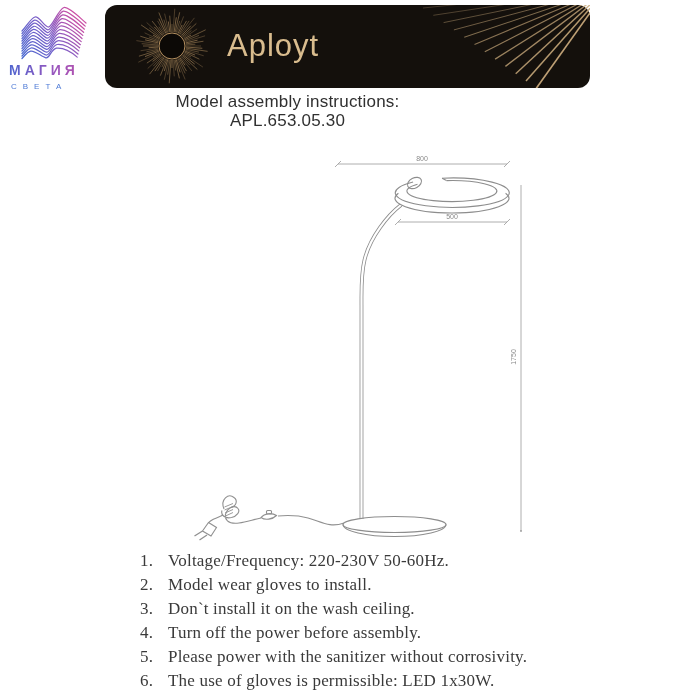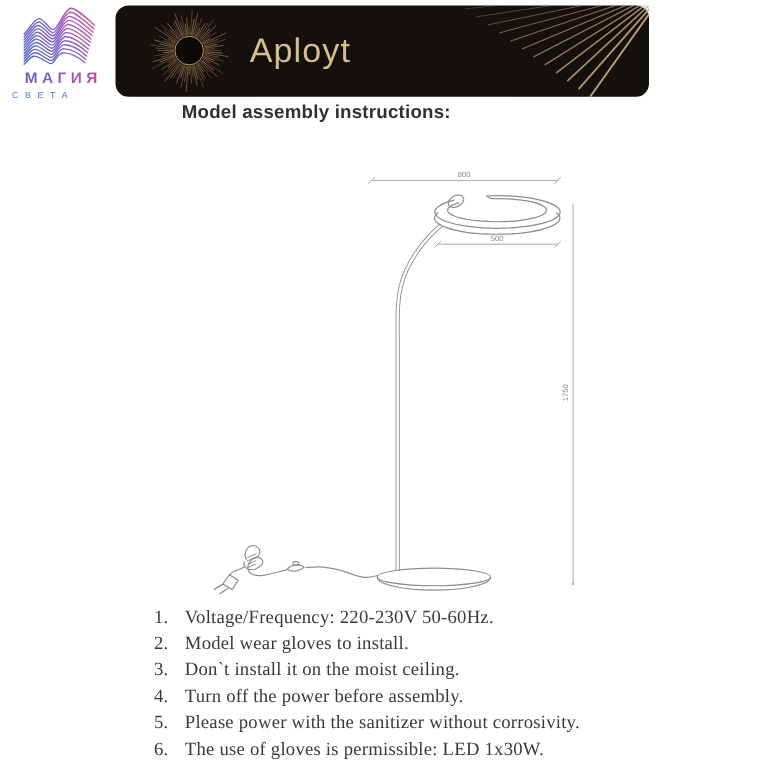--- a/index.html
+++ b/index.html
@@ -4,40 +4,40 @@
 <style>
   html,body{margin:0;padding:0;background:#fff;}
   .sheet{
     position:relative;width:700px;height:700px;background:#ffffff;overflow:hidden;
     font-family:"Liberation Sans",sans-serif;
   }
   
   .logo{position:absolute;left:6px;top:4px;width:100px;height:90px;}
   .logo svg{position:absolute;left:10px;top:2px;}
   .logo-title{
-    position:absolute;left:0;top:58px;width:100%;text-align:center;
+    position:absolute;left:0;top:58px;width:100%;
     font-size:14px;font-weight:bold;letter-spacing:4px;padding-left:3px;box-sizing:border-box;
     background:linear-gradient(90deg,#4a66d0,#9b55bd,#cc4f9f);
     -webkit-background-clip:text;background-clip:text;color:transparent;
   }
   .logo-sub{
     position:absolute;left:0;top:78px;width:100%;
     font-size:8px;font-weight:normal;letter-spacing:6px;padding-left:5px;box-sizing:border-box;
     color:#4e7ad6;
   }
   
   .banner{position:absolute;left:105px;top:5px;width:485px;height:83px;background:#14100c;border-radius:12px;}
   .banner .sun{position:absolute;left:18px;top:0;}
   .brand{
     position:absolute;left:122px;top:23px;
     font-size:31px;font-weight:400;letter-spacing:1px;color:#d9bc8e;
   }
   .banner .fan{position:absolute;right:0;top:0;}
   
-  .title-block{position:absolute;left:0;top:92px;width:575px;text-align:center;color:#303030;font-weight:bold;}
+  .title-block{position:absolute;left:0;top:92px;width:575px;text-align:center;color:#303030;}
   .title-line{font-size:17px;line-height:19px;letter-spacing:0.2px;}
   
   .drawing{position:absolute;left:180px;top:145px;}
   .dim-label{font-size:7px;fill:#8a8a8a;font-family:"Liberation Sans",sans-serif;}
   
   .instructions{
     position:absolute;left:138px;top:549px;width:460px;margin:0;padding:0;
     list-style:none;counter-reset:ins;
     font-size:17px;line-height:24px;color:#3a3a3a;letter-spacing:0.2px;font-family:Liberation Serif, serif;
   }
@@ -184,20 +184,21 @@
           <line x1="192" y1="-16" x2="90.4" y2="61.4" stroke-width="1.37" opacity="0.80"></line>
           <line x1="192" y1="-16" x2="100.7" y2="68.7" stroke-width="1.46" opacity="0.85"></line>
           <line x1="192" y1="-16" x2="111" y2="76" stroke-width="1.55" opacity="0.90"></line>
           <line x1="192" y1="-16" x2="121.30000000000001" y2="83.3" stroke-width="1.64" opacity="0.95"></line>
         </g>
     </svg>
   </div>
 
   <div class="title-block">
     <div class="title-line">Model assembly instructions:</div>
+    <div class="title-line">APL.653.05.30</div>
   </div>
 
   <svg class="drawing" width="365" height="405" viewBox="0 0 365 405">
 
     <g stroke="#9b9b9b" stroke-width="0.8">
       <line x1="158" y1="19" x2="327" y2="19"></line>
       <line x1="155" y1="22" x2="161" y2="16"></line>
       <line x1="324" y1="22" x2="330" y2="16"></line>
     </g>
     <text class="dim-label" x="242" y="16" text-anchor="middle">800</text>
@@ -242,19 +243,19 @@
       <path d="M44.5 362 L53 358.5 M44.5 365 L53 361.5 M45 368 L53 364.5 M45.5 371 L53 367.5" stroke-width="0.9"></path>
       <path d="M43 370 C 36 374, 31.5 373.5, 28.5 378"></path>
       <path d="M28.5 377.5 L36.5 382.5 L31 391 L22.5 386 Z"></path>
       <path d="M22.5 386 L14.5 391 M27 390 L19.5 395" stroke-width="1.3"></path>
     </g>
   </svg>
 
   <ol class="instructions">
     <li>Voltage/Frequency: 220-230V 50-60Hz.</li>
     <li>Model wear gloves to install.</li>
-    <li>Don`t install it on the moist ceiling.</li>
+    <li>Don`t install it on the wash ceiling.</li>
     <li>Turn off the power before assembly.</li>
     <li>Please power with the sanitizer without corrosivity.</li>
     <li>The use of gloves is permissible: LED 1x30W.</li>
   </ol>
 
 </div>
 
 </body></html>

